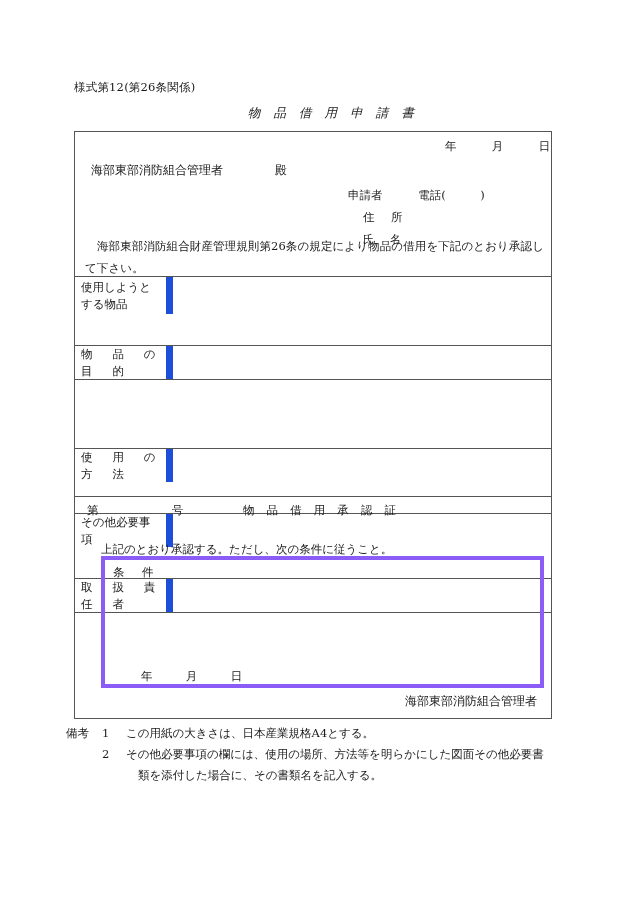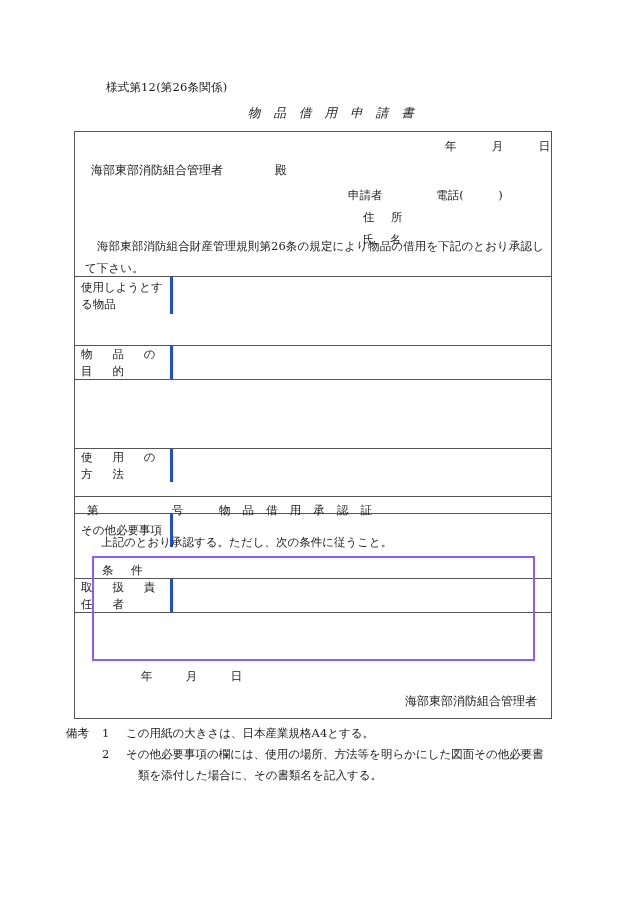--- a/index.html
+++ b/index.html
@@ -24,21 +24,20 @@
   }
 
   
   .form-no {
     position: absolute;
     left: 74px;
     top: 80px;
     font-size: 11.5px;
     letter-spacing: 0.2px;
     white-space: nowrap;
-    margin-left: 32px;
   }
 
   
   .doc-title {
     position: absolute;
     left: 16px;
     top: 105px;
     width: 630px;
     text-align: center;
     font-size: 12.5px;
@@ -88,21 +87,21 @@
 
   .applicant {
     position: absolute;
     left: 273px;
     top: 56px;
     font-size: 11.5px;
     white-space: nowrap;
   }
   .applicant .tel {
     display: inline-block;
-    margin-left: 50px;
+    margin-left: 32px;
   }
   .addr-line {
     position: absolute;
     left: 288px;
     top: 78px;
     font-size: 11.5px;
     white-space: nowrap;
     letter-spacing: 2.5px;
   }
   .name-line {
@@ -127,21 +126,21 @@
   
   .row {
     display: flex;
     border-top: 1px solid #555;
     box-sizing: border-box;
   }
   .row-label {
     width: 98px;
     min-width: 98px;
     box-sizing: border-box;
-    border-right: 3px solid #1d4ed8;
+    border-right: 7px solid #1d4ed8;
     padding: 0 6px;
     display: flex;
     align-items: center;
     font-size: 11.5px;
     line-height: 17px;
   }
   .row-label.spaced { letter-spacing: 4.2px; }
   .row-label.two-line { align-items: center; }
   .row-value {
     flex: 1;
@@ -163,37 +162,37 @@
   .approve-head {
     position: absolute;
     left: 12px;
     top: 6px;
     font-size: 11.5px;
     white-space: nowrap;
   }
   .approve-head .no-gap { display: inline-block; width: 66px; }
   .approve-head .cert {
     display: inline-block;
-    margin-left: 32px;
+    margin-left: 56px;
     letter-spacing: 0.3px;
   }
   .approve-sub {
     position: absolute;
     left: 26px;
-    top: 38px;
+    top: 45px;
     font-size: 11.5px;
     white-space: nowrap;
   }
   .cond-box {
     position: absolute;
-    left: 17px;
+    left: 26px;
     top: 59px;
     width: 443px;
-    height: 105px;
-    border: 2px solid #8b5cf6;
+    height: 132px;
+    border: 4px solid #8b5cf6;
     box-sizing: border-box;
   }
   .cond-label {
     position: absolute;
     left: 8px;
     top: 5px;
     font-size: 11.5px;
     letter-spacing: 3px;
   }
   .approve-date {

